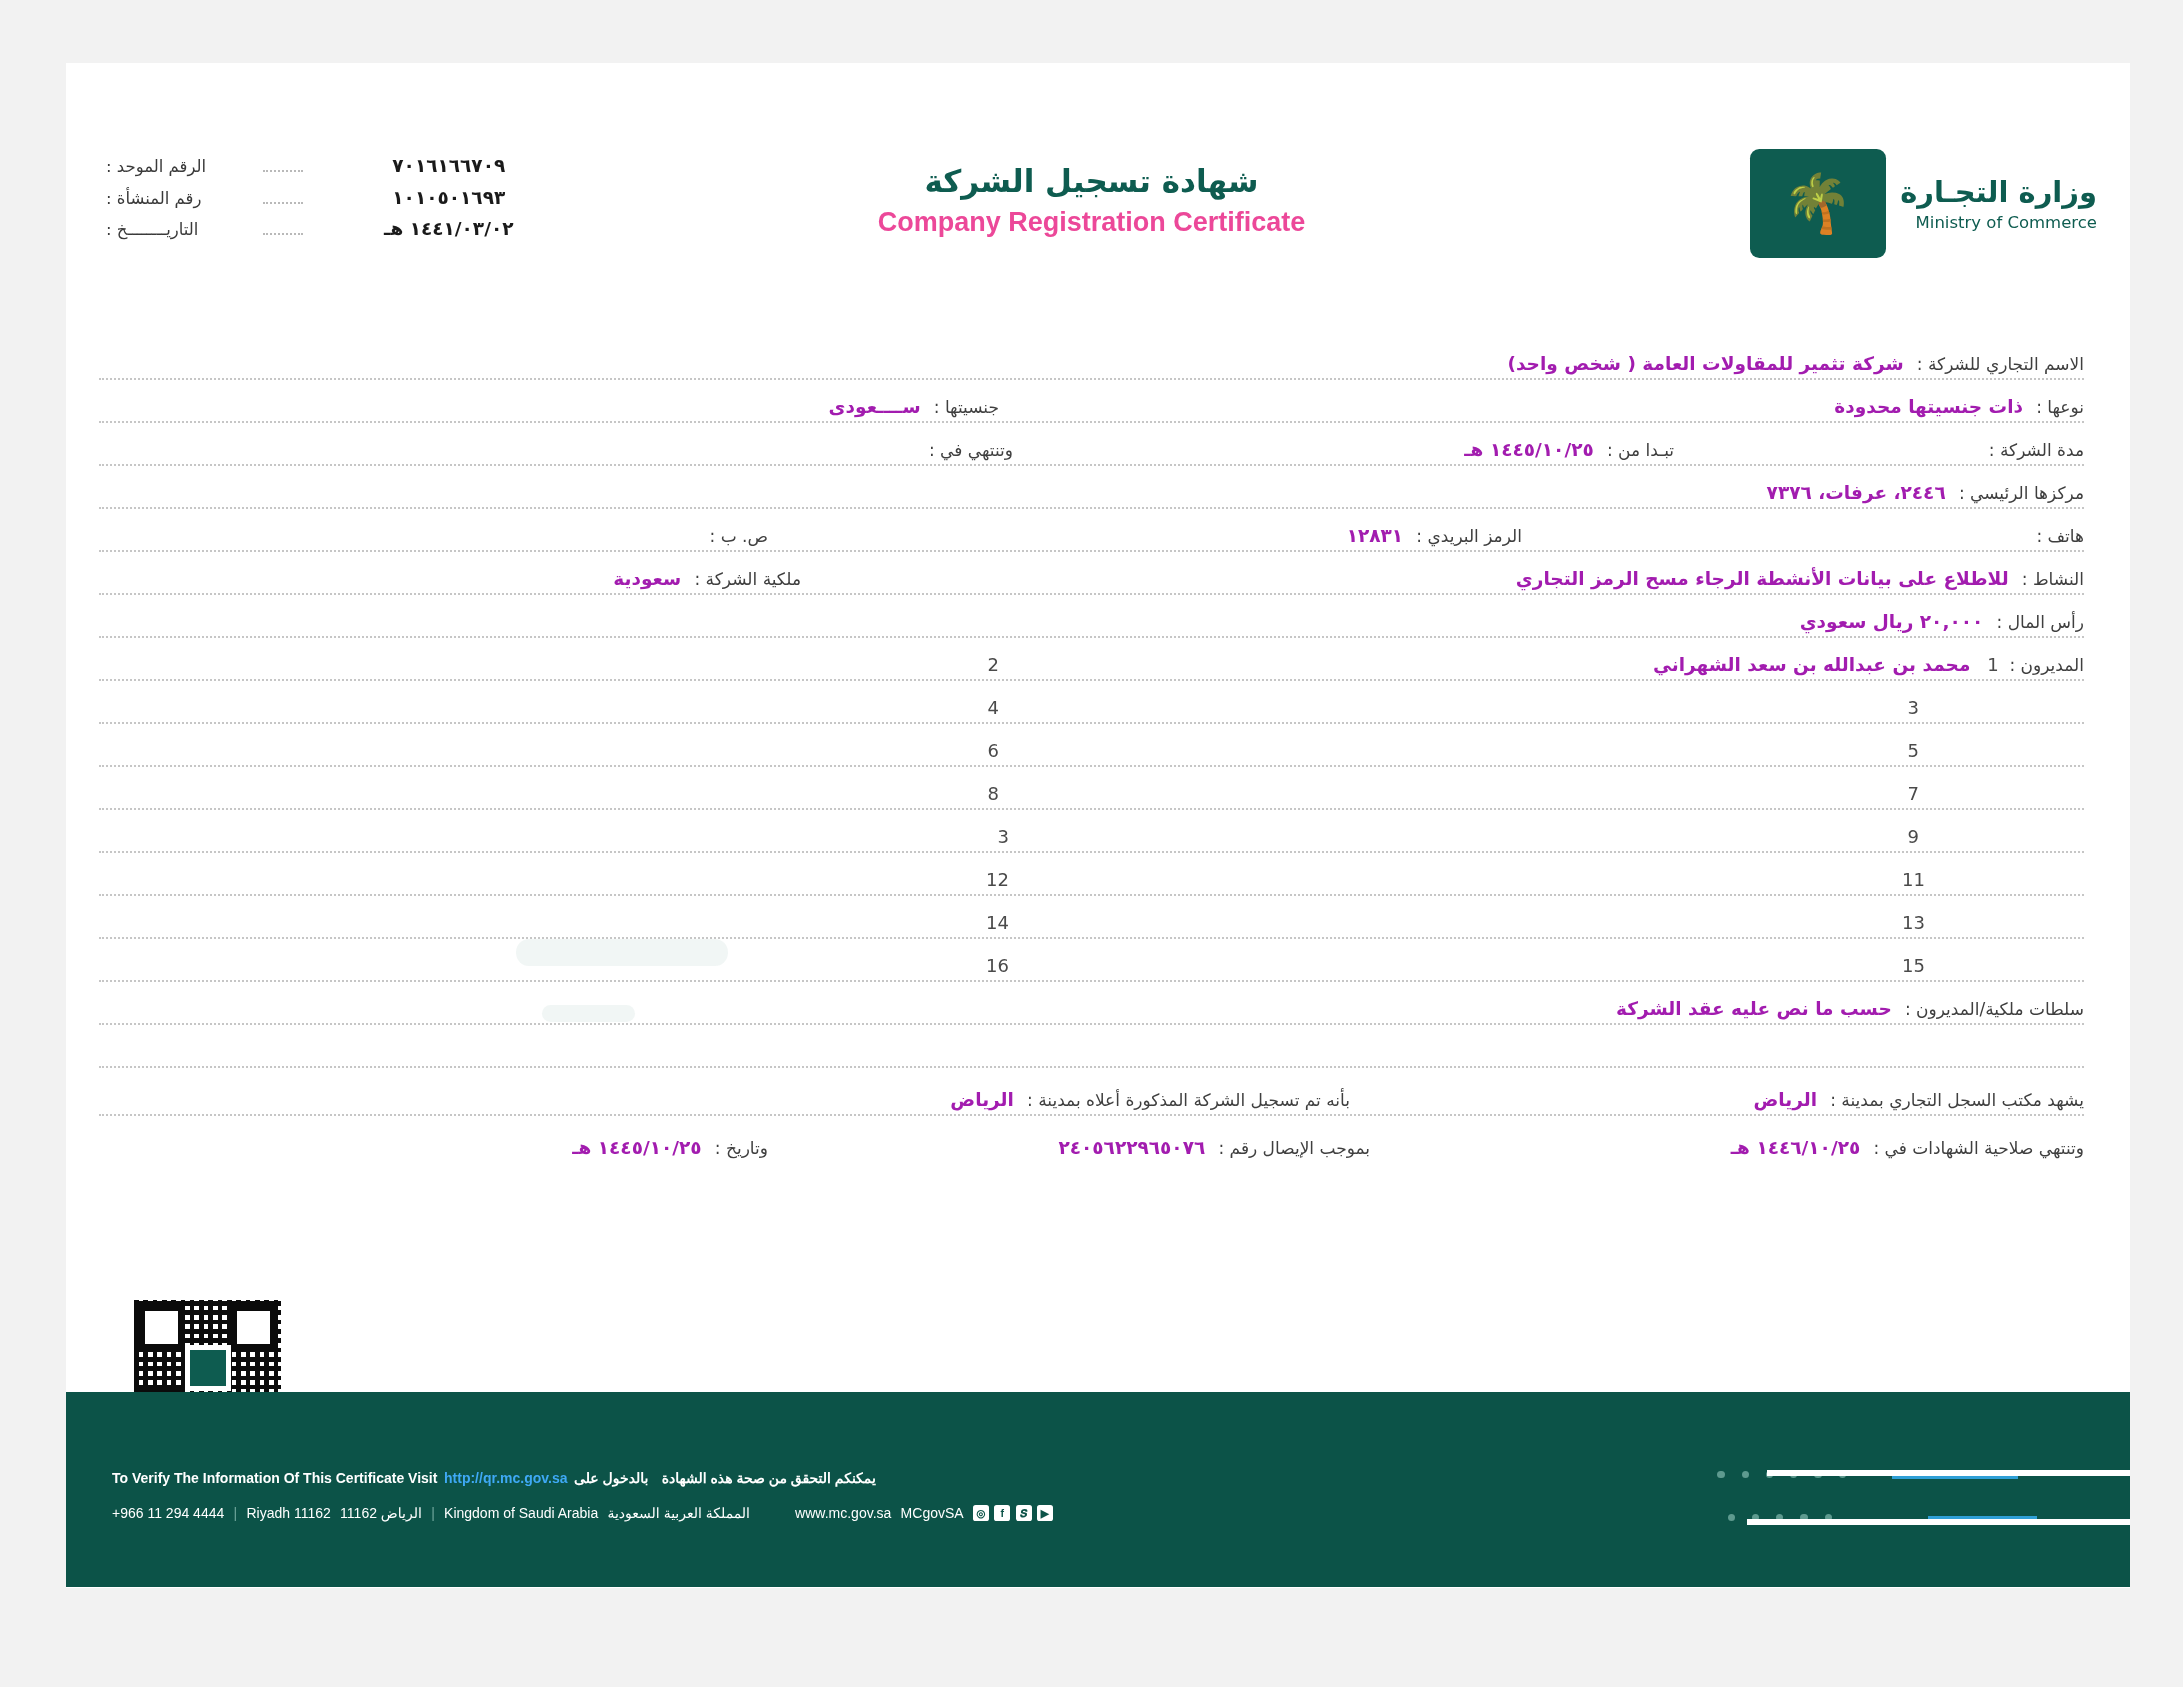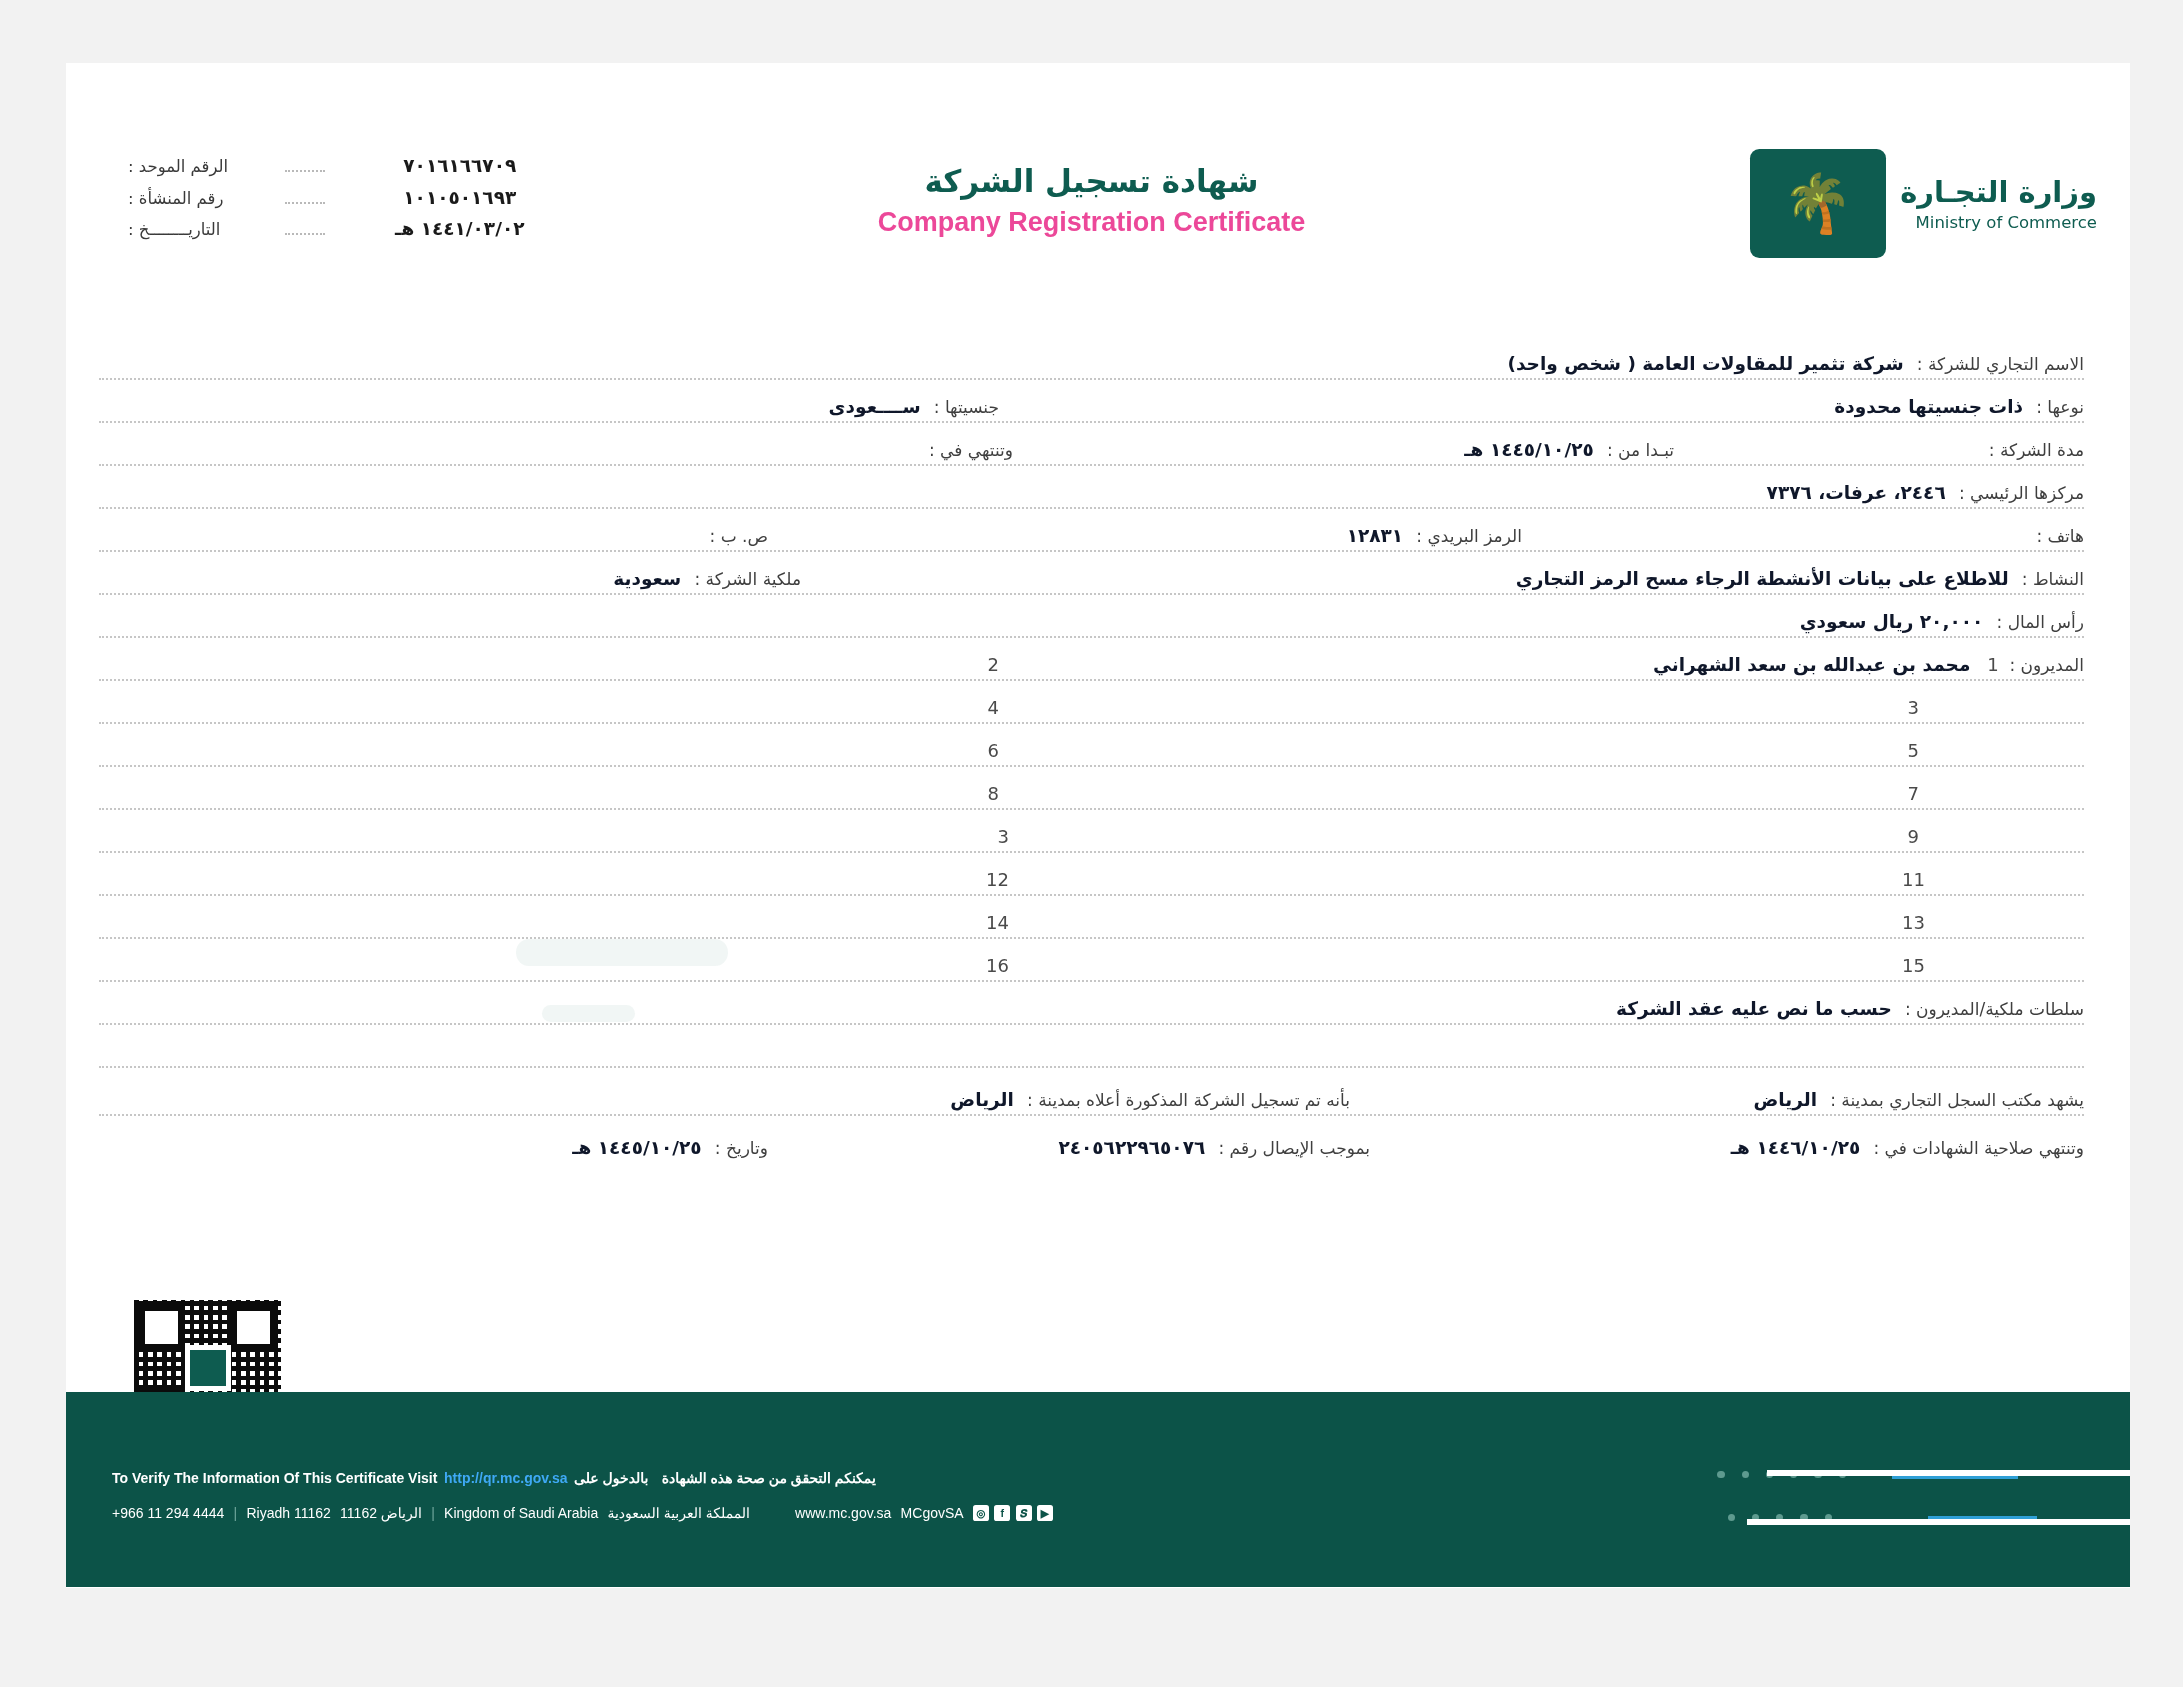--- a/index.html
+++ b/index.html
@@ -115,21 +115,20 @@
     top: 155px;
     width: 483px;
   }
   .meta-row {
     display: flex;
     flex-direction: row-reverse;
     align-items: baseline;
     justify-content: flex-start;
     margin-bottom: 10.6px;
     direction: rtl;
-    margin-left: 22px;
   }
   .meta-label {
     font-size: 16.5px;
     color: #3a3a3a;
     white-space: nowrap;
     width: 152px;
     text-align: left;
   }
   .meta-dots {
     flex: 0 0 40px;
@@ -168,21 +167,21 @@
     align-items: baseline;
     white-space: nowrap;
   }
   .lab {
     font-size: 17px;
     color: #3f3f3f;
   }
   .val {
     font-size: 18.5px;
     font-weight: bold;
-    color: #0f172a;
+    color: #a21caf;
   }
   .num {
     font-size: 18px;
     color: #4a4a4a;
     font-weight: normal;
   }
 
   
   .qr-wrap {
     position: absolute;

